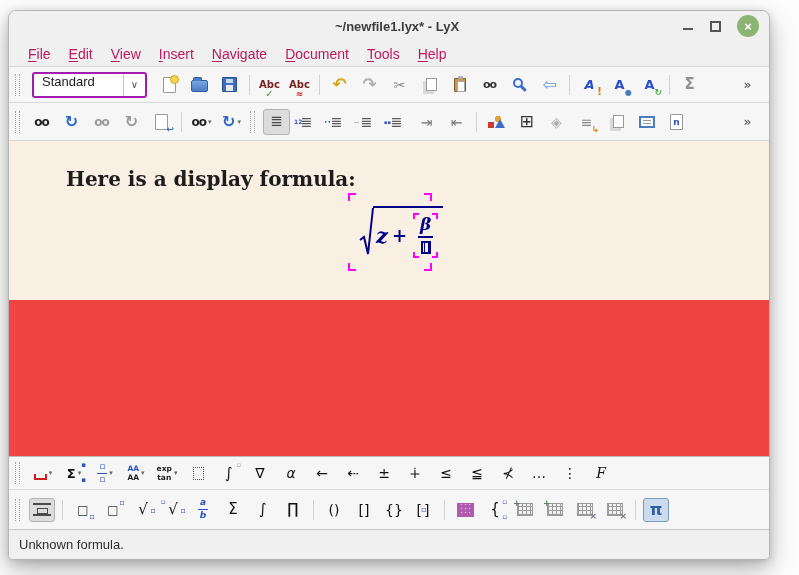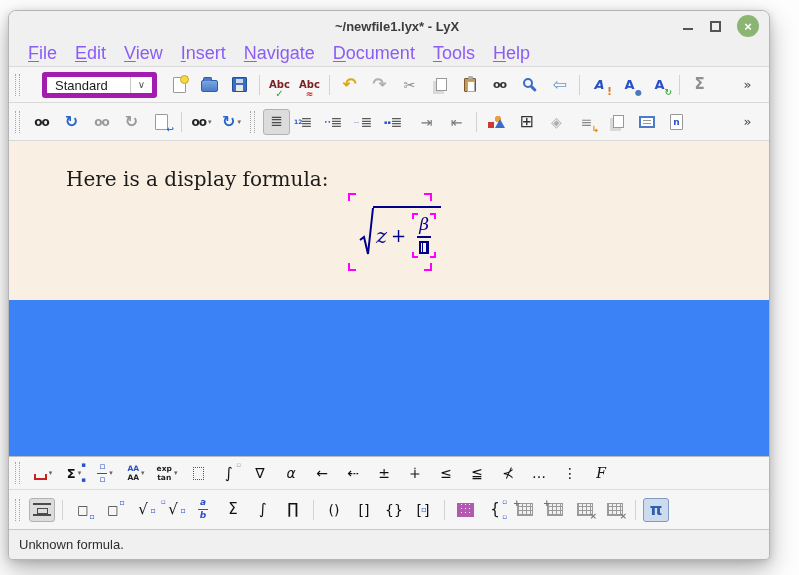--- a/index.html
+++ b/index.html
@@ -16,39 +16,39 @@
   .winbtns{margin-left:auto;display:flex;align-items:center;gap:16px;padding-right:10px;z-index:2;}
   .btn-min{width:12px;height:12px;position:relative;}
   .btn-min::after{content:"";position:absolute;left:1px;right:1px;bottom:2px;height:2px;background:#555;}
   .btn-max{width:11px;height:11px;border:2px solid #555;}
   .btn-close{width:22px;height:22px;border-radius:50%;background:#8cb573;color:#fff;display:flex;
     align-items:center;justify-content:center;font-size:13px;font-weight:bold;}
 
   
   .menubar{height:26px;display:flex;align-items:center;padding-left:10px;background:#f0f0f0;
     border-bottom:1px solid #dadada;flex:0 0 auto;}
-  .menu-item{padding:3px 9px;font-size:18px;color:#8b5cf6;}
+  .menu-item{padding:3px 9px;font-size:14px;color:#be185d;}
   .menu-item u{text-underline-offset:2px;}
 
   
   .toolbar{display:flex;align-items:center;background:#f6f6f6;border-bottom:1px solid #d9d9d9;
     padding:3px 8px 3px 4px;gap:3px;flex:0 0 auto;}
   #toolbar1{height:36px;}
   #toolbar2{height:38px;}
   .mathbar{display:flex;align-items:center;background:#f6f6f6;padding:2px 8px 2px 4px;gap:5px;flex:0 0 auto;}
   #mathbar1{height:33px;border-top:1px solid #bbb;}
   #mathbar2{height:40px;border-top:1px solid #ddd;gap:4px;}
 
   .sep{width:1px;height:20px;background:#d2d2d2;margin:0 3px;flex:0 0 auto;}
   .handle{width:5px;height:22px;border-left:1px dotted #a5a5a5;border-right:1px dotted #a5a5a5;
     margin:0 5px 0 2px;flex:0 0 auto;}
   .push-right{margin-left:auto;}
 
-  .combo{height:26px;min-width:115px;background:#fff;border:5px solid #a21caf;border-radius:3px;
-    display:flex;align-items:flex-end;margin:0 6px 0 14px;}
+  .combo{height:26px;min-width:115px;background:#fff;border:2px solid #a21caf;border-radius:3px;
+    display:flex;align-items:flex-start;margin:0 6px 0 4px;}
   .combo-text{flex:1;padding:0 8px;font-size:13px;color:#1a1a1a;}
   .combo-dd{width:22px;align-self:stretch;border-left:1px solid #c9c9c9;display:flex;align-items:center;
     justify-content:center;color:#555;font-size:10px;}
 
   .tbtn{position:relative;min-width:27px;height:26px;display:flex;align-items:center;justify-content:center;
     border-radius:3px;flex:0 0 auto;padding:0 1px;}
   .mathbar .tbtn{min-width:26px;height:24px;}
   .tbtn.pressed{background:#dcdcdc;border:1px solid #b2b2b2;}
   .tbtn.pressed-blue{background:#ccdcee;border:1px solid #7d9cc0;}
   .g{font-family:"DejaVu Sans",sans-serif;line-height:1;}
@@ -101,21 +101,21 @@
   .i-display{width:18px;height:13px;border-top:2px solid #4a4a4a;border-bottom:2px solid #4a4a4a;}
   .i-display::before{content:"";position:absolute;left:4px;top:3px;width:9px;height:4px;border:1px solid #4a4a4a;}
   .i-grid-magenta{width:17px;height:14px;background-color:#fff;border:1px solid #b05ab0;
     background-image:repeating-linear-gradient(0deg,#b05ab0 0 3px,transparent 3px 4px),
       repeating-linear-gradient(90deg,#b05ab0 0 3px,transparent 3px 4px);}
   .i-grid-gray{width:16px;height:13px;background-color:#f2f2f2;border:1px solid #9a9a9a;
     background-image:repeating-linear-gradient(0deg,#9a9a9a 0 1px,transparent 1px 4px),
       repeating-linear-gradient(90deg,#9a9a9a 0 1px,transparent 1px 4px);}
 
   
-  .workarea{flex:1 1 auto;background:#3b82f6;position:relative;overflow:hidden;}
+  .workarea{flex:1 1 auto;background:#ef4444;position:relative;overflow:hidden;font-weight:bold;}
   .docpane{position:absolute;left:0;top:0;right:0;height:159px;background:#f9efe2;}
   .doc-par{position:absolute;left:57px;top:26px;font-family:"DejaVu Serif",serif;font-size:20px;color:#1c1c1c;}
 
   .formula{position:absolute;left:339px;top:52px;width:84px;height:78px;}
   .cm{position:absolute;width:8px;height:8px;border:0 solid #ff00ff;}
   .cm.sm{width:6px;height:6px;}
   .c-tl{left:0;top:0;border-left-width:2px;border-top-width:2px;}
   .c-tr{right:0;top:0;border-right-width:2px;border-top-width:2px;}
   .c-bl{left:0;bottom:0;border-left-width:2px;border-bottom-width:2px;}
   .c-br{right:0;bottom:0;border-right-width:2px;border-bottom-width:2px;}

